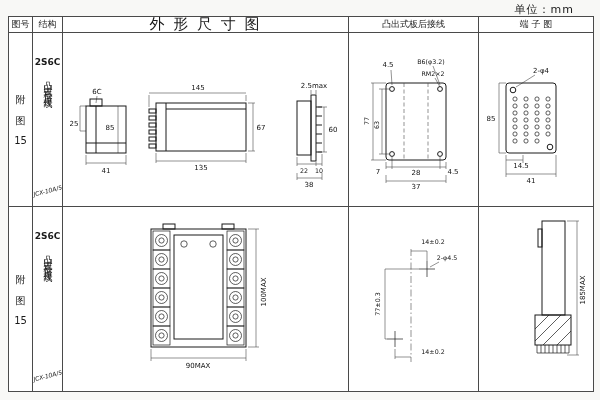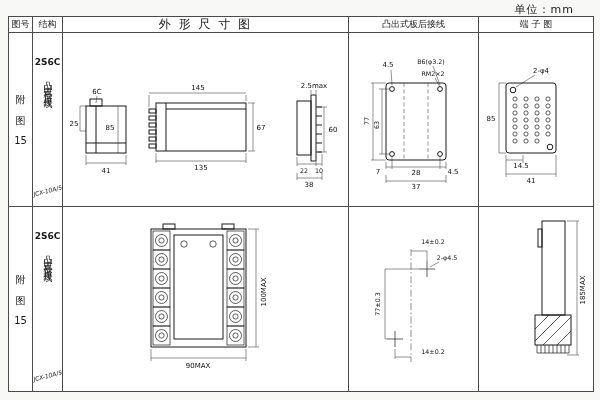--- a/index.html
+++ b/index.html
@@ -13,21 +13,21 @@
     position:absolute;left:8px;top:16px;background:#3b82f6;
     display:grid;
     grid-template-columns:24px 30px 286px 130px 114px;
     grid-template-rows:16px 174px 184px;
     border:1px solid #4a4a4a;
   }
   .cell{border-right:1px solid #4a4a4a;border-bottom:1px solid #4a4a4a;position:relative;overflow:hidden;background:#fff;}
   .cell.last-col{border-right:none;text-align:center;}
   .cell.last-row{border-bottom:none;}
   .hcell{display:flex;align-items:center;justify-content:center;font-size:9px;white-space:nowrap;}
-  .hcell.big{font-size:12px;letter-spacing:2px;}
+  .hcell.big{font-size:15px;letter-spacing:2px;}
   .fig-cell{display:flex;flex-direction:column;align-items:center;justify-content:center;gap:7px;font-size:10px;}
   .structure-cell{display:flex;flex-direction:column;align-items:center;padding-top:24px;}
   .model{font-size:9px;font-weight:bold;white-space:nowrap;}
   .vtext{writing-mode:vertical-rl;text-orientation:upright;font-size:9px;letter-spacing:3px;margin-top:7px;}
   .subtext{margin-top:auto;margin-bottom:12px;font-size:6px;font-style:italic;transform:rotate(-14deg);white-space:nowrap;}
   svg{display:block;}
   svg .shape{stroke:#1a1a1a;stroke-width:1;fill:none;}
   svg .shape-thin{stroke:#1a1a1a;stroke-width:0.7;fill:none;}
   svg .dim{stroke:#4a4a4a;stroke-width:0.6;fill:none;}
   svg .dash{stroke:#4a4a4a;stroke-width:0.6;fill:none;stroke-dasharray:4 2.5;}

